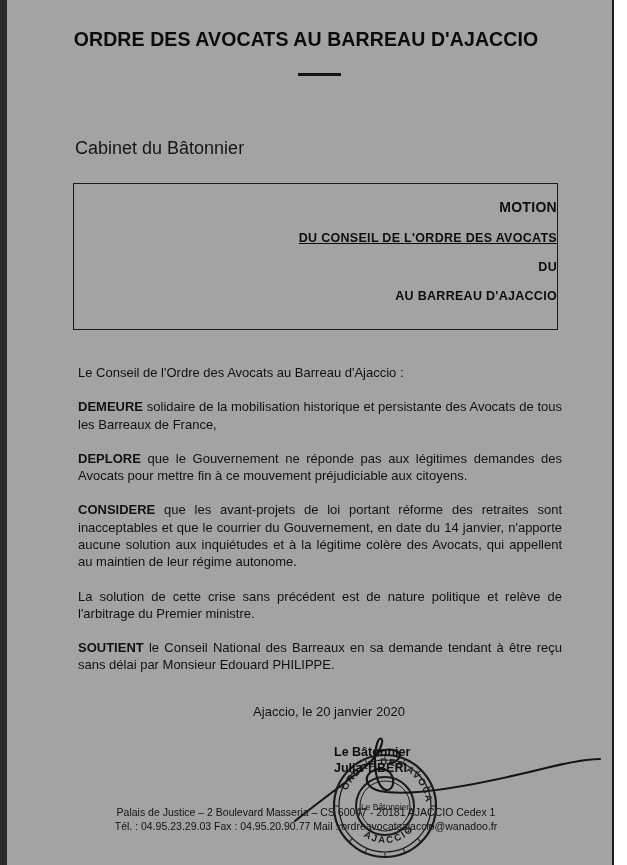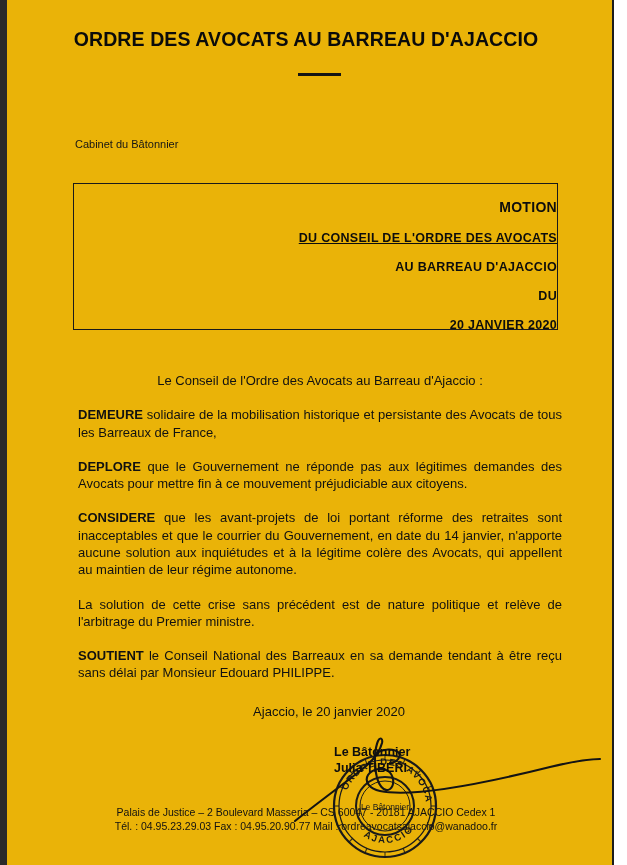--- a/index.html
+++ b/index.html
@@ -7,21 +7,21 @@
     padding: 0;
     background: #ffffff;
   }
   body {
     font-family: "Liberation Sans", sans-serif;
   }
   #page {
     position: relative;
     width: 627px;
     height: 865px;
-    background: #eab308;
+    background: #a3a3a3;
     overflow: hidden;
   }
   
   .scan-edge-left {
     position: absolute;
     left: 0;
     top: 0;
     width: 7px;
     height: 865px;
     background: #2a2a2a;
@@ -60,21 +60,21 @@
     top: 73px;
     width: 43px;
     height: 2.5px;
     background: #141414;
   }
 
   .cabinet-line {
     position: absolute;
     left: 75px;
     top: 138px;
-    font-size: 11px;
+    font-size: 18px;
     color: #151515;
   }
 
   .motion-box {
     position: absolute;
     left: 73px;
     top: 183px;
     width: 485px;
     height: 147px;
     border: 1.6px solid #1a1a1a;
@@ -101,21 +101,21 @@
     top: 364px;
     width: 484px;
   }
   .para {
     font-size: 13px;
     line-height: 1.33;
     color: #111111;
     margin: 0 0 17px 0;
     text-align: justify;
   }
-  .para.no-just { text-align: center; margin-top: 8px; }
+  .para.no-just { text-align: left; }
   .para b { font-weight: bold; }
 
   .date-line {
     position: absolute;
     left: 0;
     top: 704px;
     width: 548px;
     text-align: center;
     font-size: 13px;
     color: #111111;
@@ -172,23 +172,22 @@
 
   <div class="doc-title">ORDRE DES AVOCATS AU BARREAU D'AJACCIO</div>
   <div class="title-rule"></div>
 
   <div class="cabinet-line">Cabinet du Bâtonnier</div>
 
   <div class="motion-box">
     <div class="motion-box-inner">
       <div class="motion-line l0">MOTION</div>
       <div class="motion-line l1">DU CONSEIL DE L'ORDRE DES AVOCATS</div>
+      <div class="motion-line l3">DU</div>
       <div class="motion-line l2">AU BARREAU D'AJACCIO</div>
-      <div class="motion-line l3">DU</div>
-      <div class="motion-line l4">20 JANVIER 2020</div>
     </div>
   </div>
 
   <div class="body-wrap">
 
     <p class="para no-just">Le Conseil de l'Ordre des Avocats au Barreau d'Ajaccio :</p>
 
     <p class="para"><b>DEMEURE</b><span> solidaire de la mobilisation historique et persistante des Avocats de tous les Barreaux de France,</span></p>
 
     <p class="para"><b>DEPLORE</b><span> que le Gouvernement ne réponde pas aux légitimes demandes des Avocats pour mettre fin à ce mouvement préjudiciable aux citoyens.</span></p>

